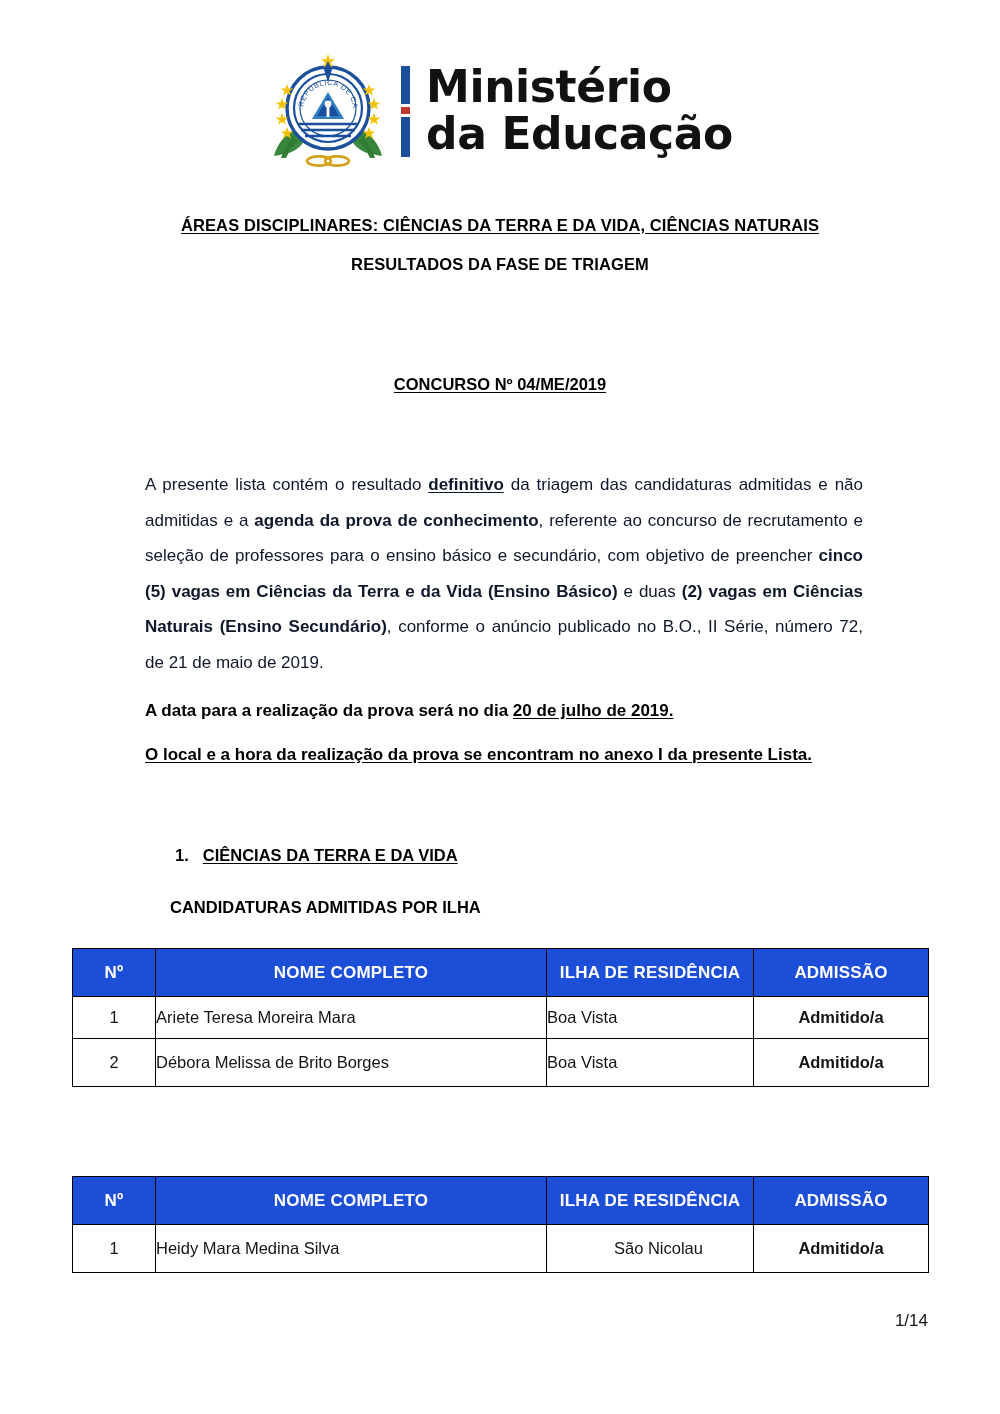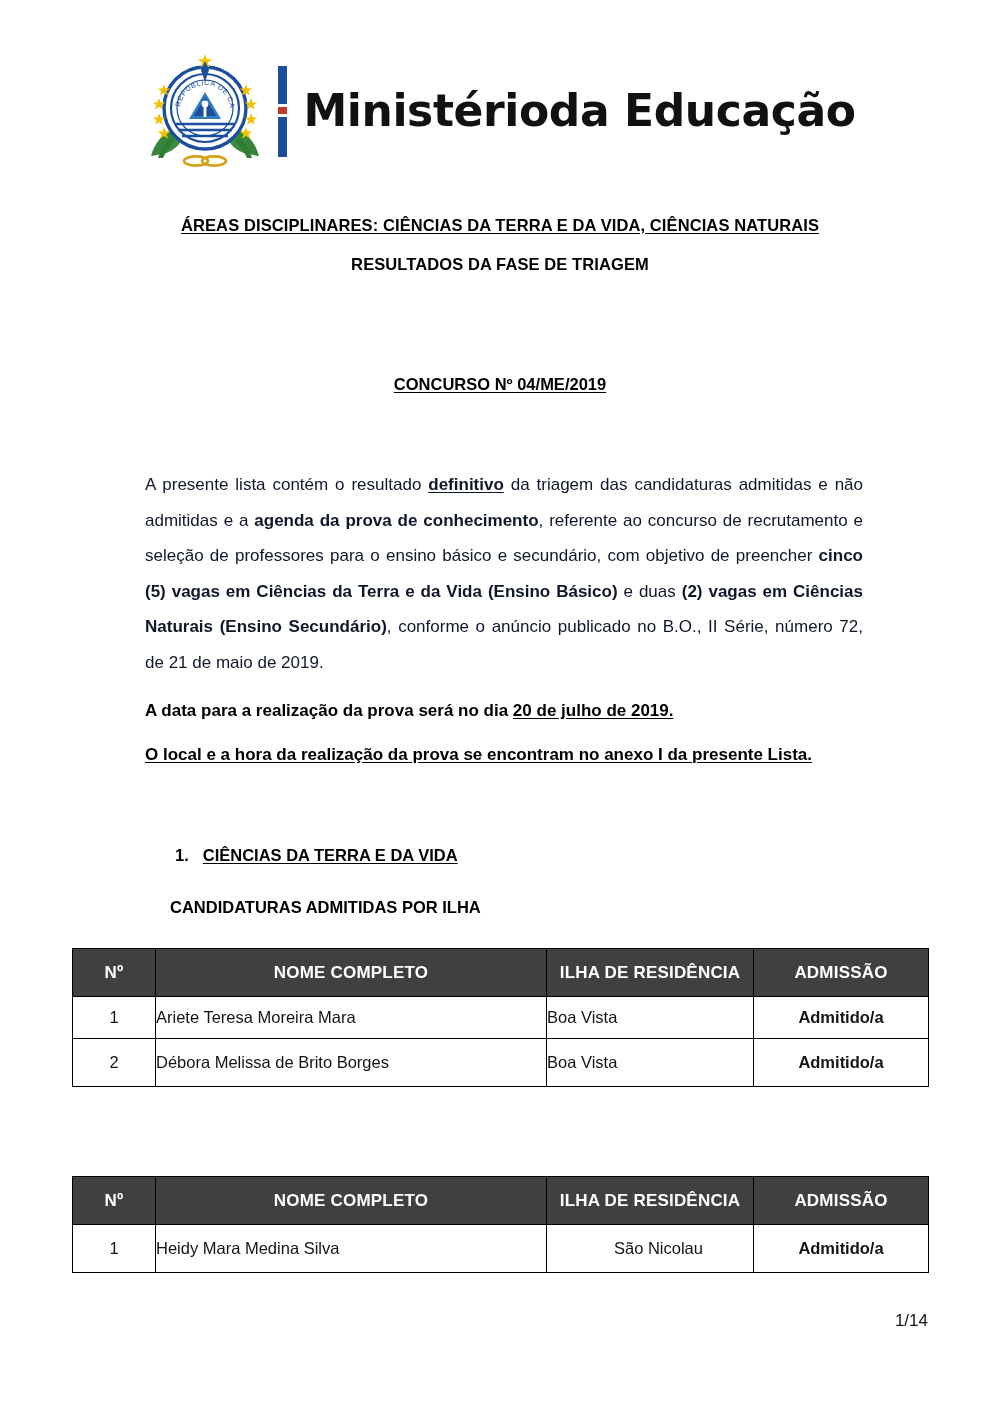--- a/index.html
+++ b/index.html
@@ -52,21 +52,21 @@
     background: #c0392b;
     margin: 3px 0;
   }
   .logo-divider .bar-bot {
     width: 9px;
     height: 40px;
     background: #1b4f9c;
   }
   .logo-words {
     display: flex;
-    flex-direction: row;
+    flex-direction: column;
     justify-content: center;
     line-height: 1.06;
   }
   .logo-words span {
     font-family: "DejaVu Sans", sans-serif;
     font-size: 44px;
     font-weight: 700;
     letter-spacing: -0.4px;
     color: #111111;
   }
@@ -164,21 +164,21 @@
   table.grid.t1 { top: 948px; }
   table.grid.t2 { top: 1176px; }
 
   table.grid th,
   table.grid td {
     border: 1.6px solid #000000;
     padding: 0;
     vertical-align: middle;
   }
   table.grid thead th {
-    background: #404040;
+    background: #1d4ed8;
     color: #ffffff;
     font-size: 17px;
     font-weight: 700;
     text-align: center;
     height: 47px;
     letter-spacing: 0.2px;
   }
   table.grid td {
     font-size: 16.5px;
     color: #141414;

